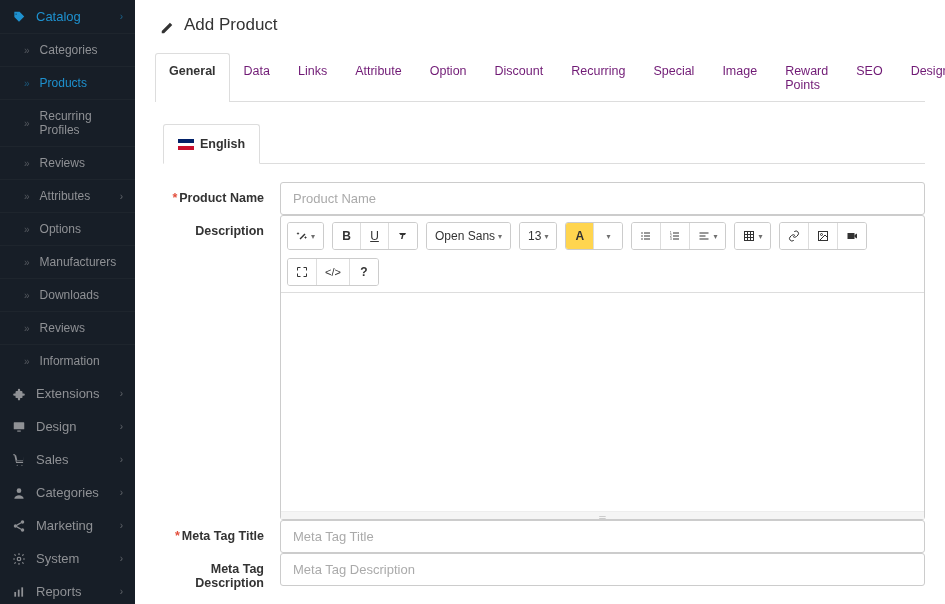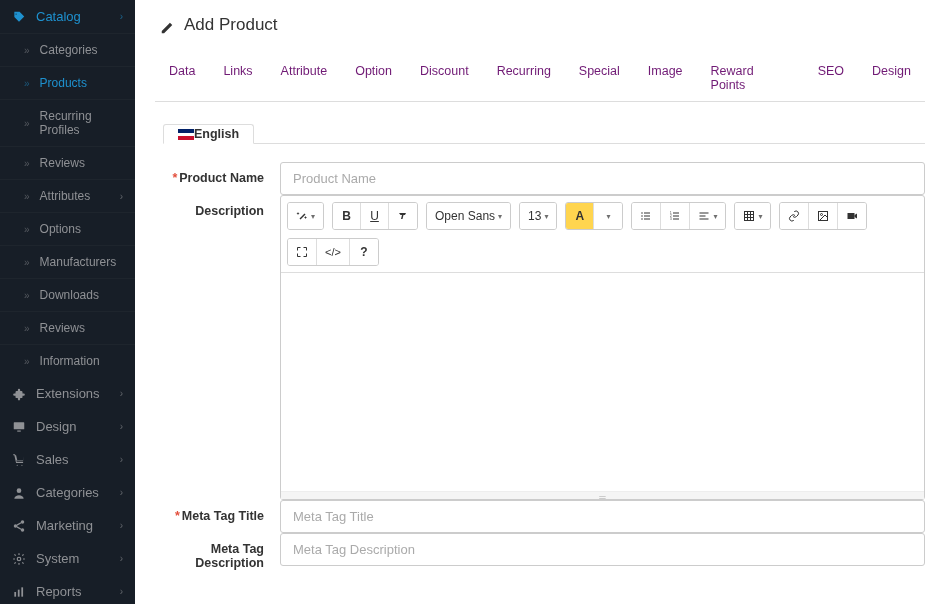--- a/index.html
+++ b/index.html
@@ -23,21 +23,21 @@
 .main { flex: 1; padding: 0 20px; overflow-y: auto; background: #fff; }
 .page-header { display: flex; align-items: flex-end; padding: 15px 5px 18px; }
 .page-header .icon { margin-right: 10px; color: #333; }
 .page-header h1 { font-size: 17px; font-weight: 500; color: #333; }
 
 .tabs { border-bottom: 1px solid #ddd; display: flex; gap: 0; }
 .tab { padding: 10px 13px; font-size: 12.5px; color: #701a75; cursor: pointer; border: 1px solid transparent; border-bottom: none; margin-bottom: -1px; border-radius: 3px 3px 0 0; }
 .tab.active { color: #333; font-weight: 700; border-color: #ddd; background: #fff; }
 
 .lang-tabs { margin: 22px 0 18px 8px; border-bottom: 1px solid #ddd; display: flex; }
-.lang-tab { padding: 2px 14px; border: 1px solid #ddd; border-bottom: 1px solid #fff; margin-bottom: -1px; border-radius: 3px 3px 0 0; font-size: 12.5px; font-weight: 700; display: flex; align-items: center; gap: 0; }
+.lang-tab { padding: 12px 14px; border: 1px solid #ddd; border-bottom: 1px solid #fff; margin-bottom: -1px; border-radius: 3px 3px 0 0; font-size: 12.5px; font-weight: 700; display: flex; align-items: center; gap: 6px; }
 .flag { width: 16px; height: 11px; background: linear-gradient(#012169 33%, #fff 33% 66%, #C8102E 66%); display: inline-block; }
 
 .form-row { display: flex; align-items: flex-start; }
 .form-label { width: 125px; text-align: right; padding-right: 16px; padding-top: 9px; font-size: 12.5px; font-weight: 700; color: #333; }
 .form-label .req { color: #e3503e; margin-right: 2px; }
 .form-field { flex: 1; }
 .form-input { width: 100%; padding: 8px 12px; border: 1px solid #ccc; border-radius: 3px; font-size: 13px; color: #555; }
 .form-input::placeholder { color: #aaa; }
 
 
@@ -193,20 +193,21 @@
   <div class="page-header">
     <span class="icon">
       <svg width="14" height="14" viewBox="0 0 24 24" fill="currentColor">
           <path d="M3 17v4h4L19 9l-4-4L3 17zM21 7l-2 2-4-4 2-2 4 4z"></path>
         </svg>
     </span>
     <h1>Add Product</h1>
   </div>
 
   <div class="tabs" id="tabs">
+      <div class="tab active">General</div>
       <div class="tab">Data</div>
       <div class="tab">Links</div>
       <div class="tab">Attribute</div>
       <div class="tab">Option</div>
       <div class="tab">Discount</div>
       <div class="tab">Recurring</div>
       <div class="tab">Special</div>
       <div class="tab">Image</div>
       <div class="tab">Reward Points</div>
       <div class="tab">SEO</div>

